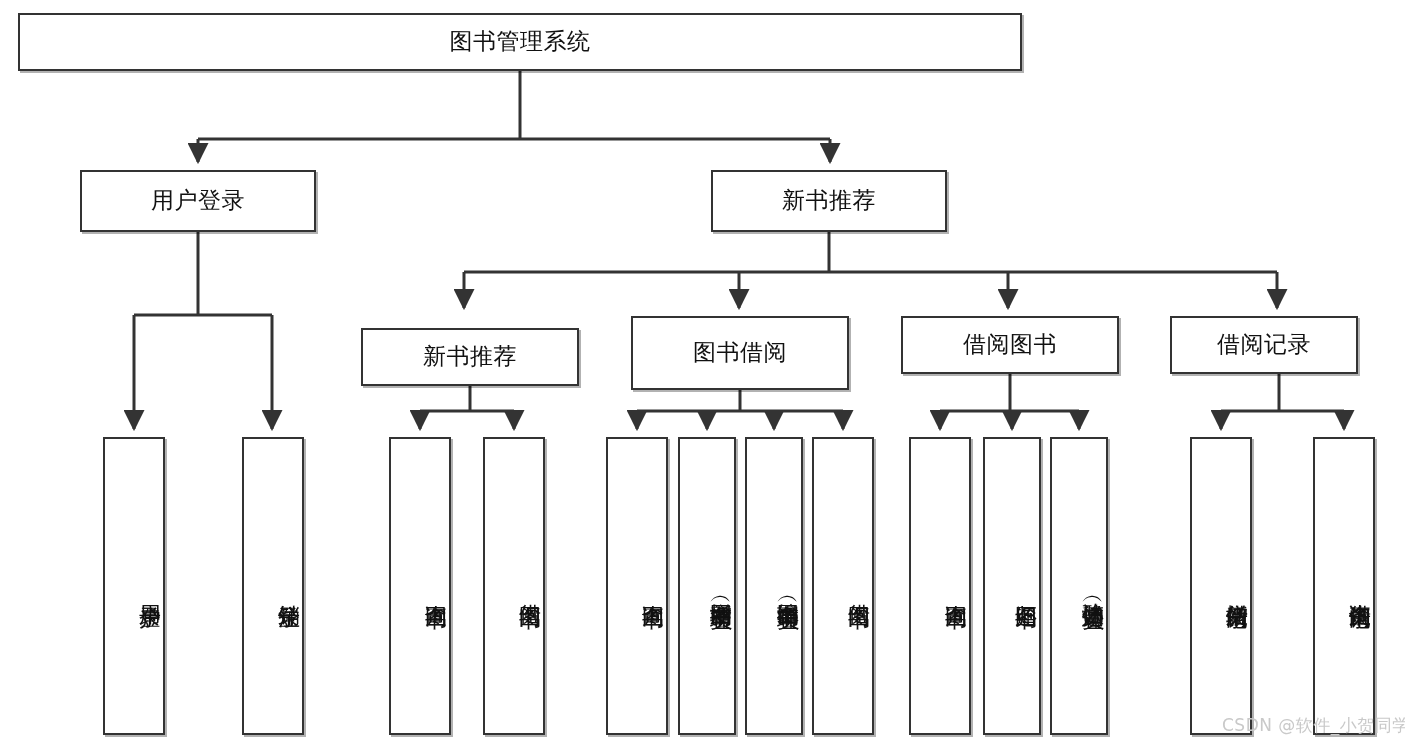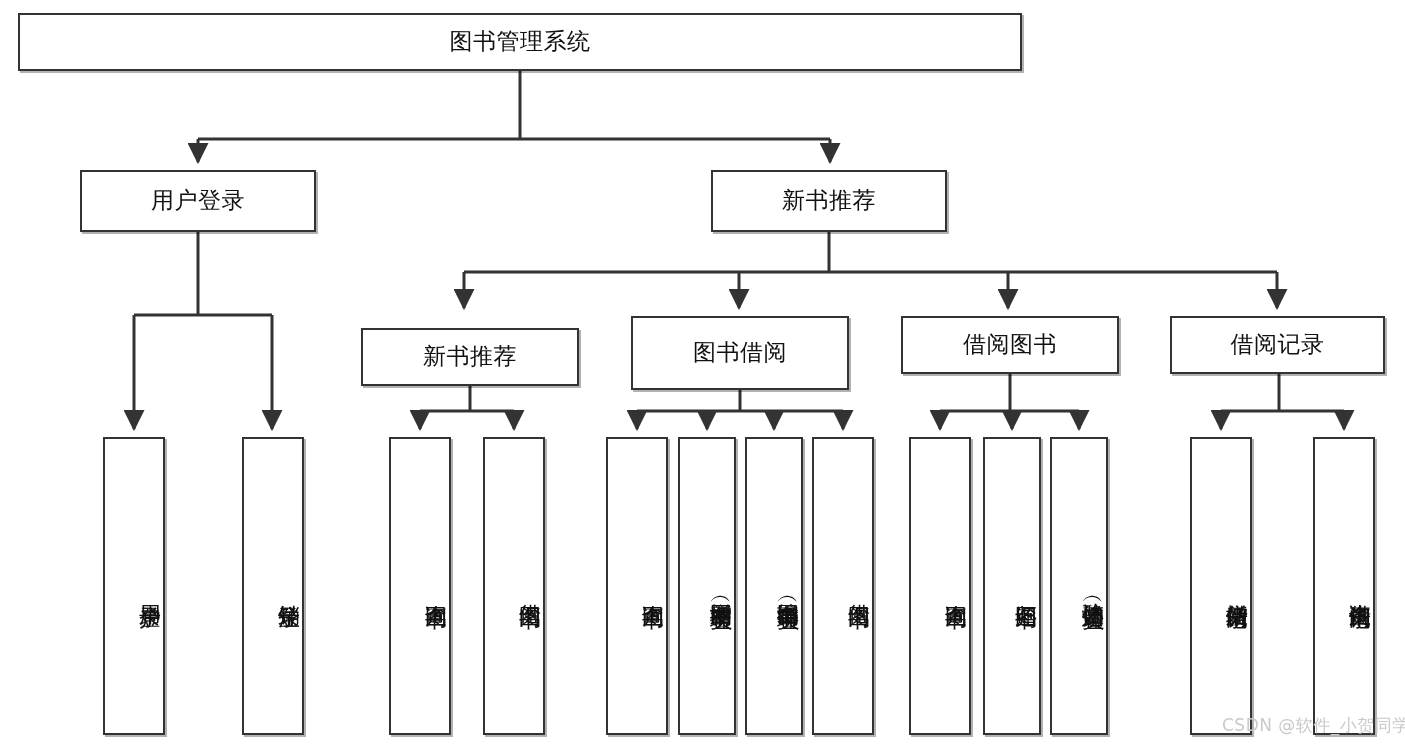--- a/index.html
+++ b/index.html
@@ -137,21 +137,21 @@
 
   <div class="node node-h" style="left: 361px; top: 316px; width: 218px; height: 58px; margin-top: 12px;">
     <span>新书推荐</span>
   </div>
   <div class="node node-h" style="left: 631px; top: 316px; width: 218px; height: 74px;">
     <span>图书借阅</span>
   </div>
   <div class="node node-h" style="left: 901px; top: 316px; width: 218px; height: 58px;">
     <span>借阅图书</span>
   </div>
-  <div class="node node-h" style="left: 1170px; top: 316px; width: 215px; height: 58px;">
+  <div class="node node-h" style="left: 1170px; top: 316px; width: 188px; height: 58px;">
     <span>借阅记录</span>
   </div>
 
   <div class="node node-v" style="left: 103px; top: 437px; width: 62px; height: 298px;">
     <span class="node-v-inner">用户登录</span>
   </div>
   <div class="node node-v" style="left: 242px; top: 437px; width: 62px; height: 298px;">
     <span class="node-v-inner">注销登录</span>
   </div>
   <div class="node node-v" style="left: 389px; top: 437px; width: 62px; height: 298px;">

